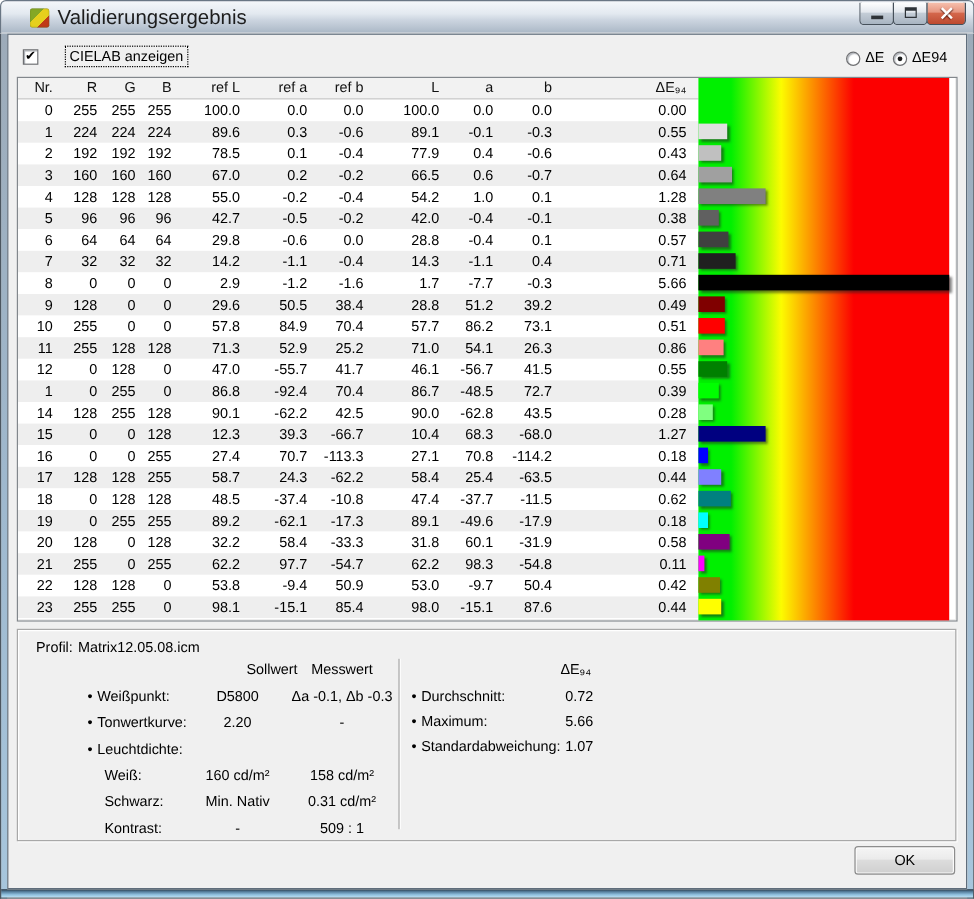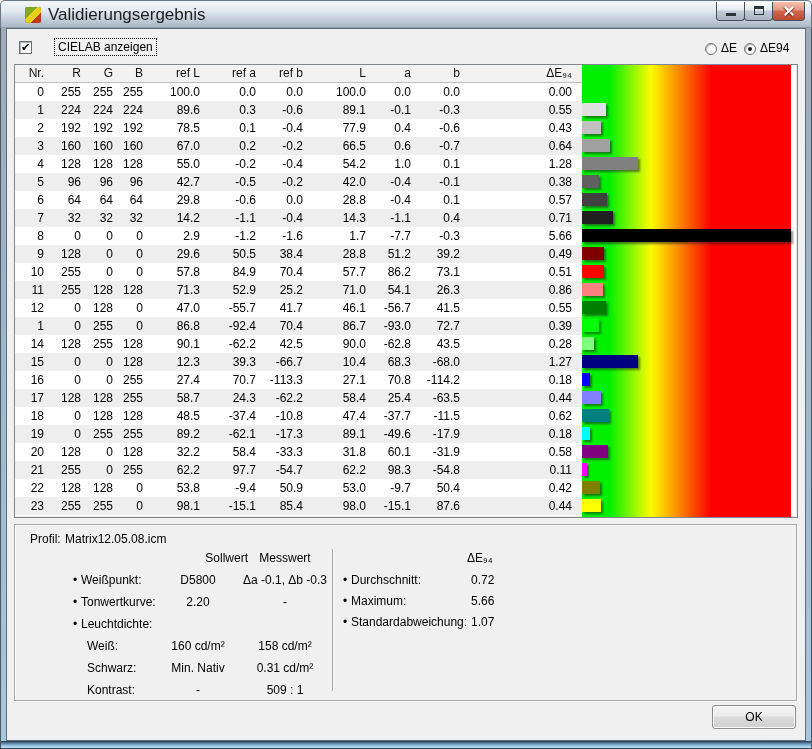--- a/index.html
+++ b/index.html
@@ -328,21 +328,21 @@
           </div>
           <div class="trow alt">
             <div class="cell">1</div>
             <div class="cell">0</div>
             <div class="cell">255</div>
             <div class="cell">0</div>
             <div class="cell">86.8</div>
             <div class="cell">-92.4</div>
             <div class="cell">70.4</div>
             <div class="cell">86.7</div>
-            <div class="cell">-93.0</div>
+            <div class="cell">-48.5</div>
             <div class="cell">72.7</div>
             <div class="cell">0.39</div>
           </div>
           <div class="trow">
             <div class="cell">14</div>
             <div class="cell">128</div>
             <div class="cell">255</div>
             <div class="cell">128</div>
             <div class="cell">90.1</div>
             <div class="cell">-62.2</div>

